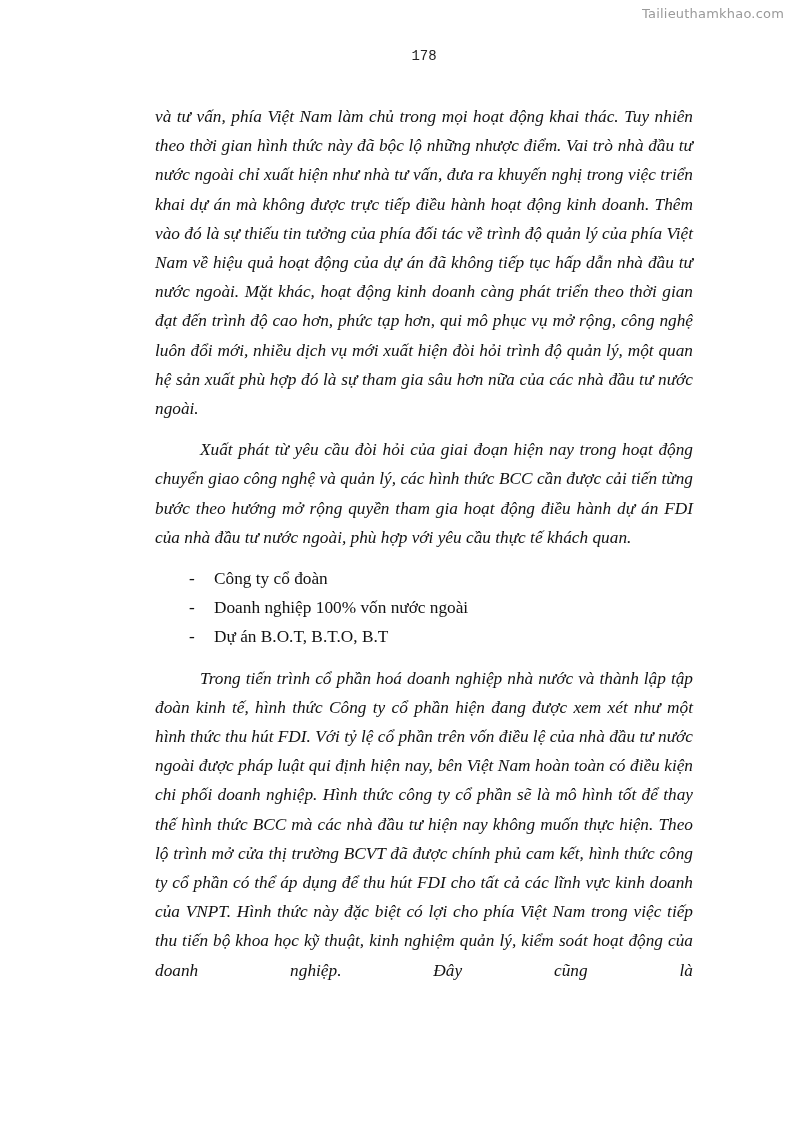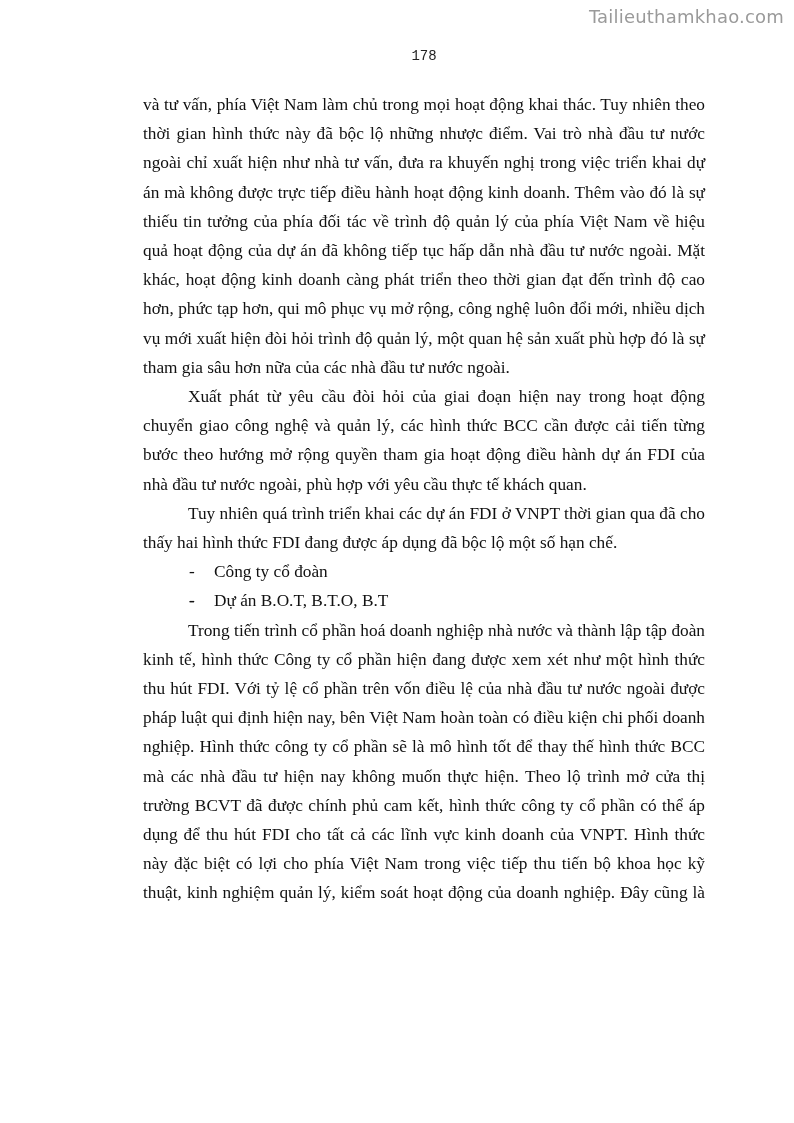--- a/index.html
+++ b/index.html
@@ -1,54 +1,54 @@
 <!DOCTYPE html>
 <html><head>
   <meta charset="utf-8">
   <style>
     html, body { margin: 0; padding: 0; background: #ffffff; }
     body { width: 794px; height: 1123px; position: relative; overflow: hidden; }
     .watermark {
       position: absolute; top: 6px; right: 10px;
-      font-family: "DejaVu Sans", sans-serif; font-size: 18px; color: #9a9a9a;
+      font-family: "DejaVu Sans", sans-serif; font-size: 13px; color: #9a9a9a;
       letter-spacing: 0.2px;
     }
     .page-number {
       position: absolute; top: 48px; left: 0; width: 848px; text-align: center;
       font-family: "Liberation Mono", monospace; font-size: 14px; color: #222;
     }
     .body-text {
       position: absolute; top: 90px; left: 143px; width: 562px;
       font-family: "Liberation Serif", serif; font-size: 17.3px; color: #111;
       line-height: 29.2px;
     }
-    .para { margin: 0; text-align: justify; text-align-last: left; }
+    .para { margin: 12px; text-align: justify; text-align-last: left; font-style: italic; }
     .para.indent { text-indent: 45px; }
     .list { margin: 0; padding: 0; list-style: none; }
     .list-item { position: relative; padding-left: 71px; }
     .list-item .dash { position: absolute; left: 46px; }
   </style>
 </head>
 <body>
 
 <div class="watermark">Tailieuthamkhao.com</div>
 <div class="page-number">178</div>
 
 <div class="body-text">
   <p class="para">và tư vấn, phía Việt Nam làm chủ trong mọi hoạt động khai thác. Tuy nhiên theo thời gian hình thức này đã bộc lộ những nhược điểm. Vai trò nhà đầu tư nước ngoài chỉ xuất hiện như nhà tư vấn, đưa ra khuyến nghị trong việc triển khai dự án mà không được trực tiếp điều hành hoạt động kinh doanh. Thêm vào đó là sự thiếu tin tưởng của phía đối tác về trình độ quản lý của phía Việt Nam về hiệu quả hoạt động của dự án đã không tiếp tục hấp dẫn nhà đầu tư nước ngoài. Mặt khác, hoạt động kinh doanh càng phát triển theo thời gian đạt đến trình độ cao hơn, phức tạp hơn, qui mô phục vụ mở rộng, công nghệ luôn đổi mới, nhiều dịch vụ mới xuất hiện đòi hỏi trình độ quản lý, một quan hệ sản xuất phù hợp đó là sự tham gia sâu hơn nữa của các nhà đầu tư nước ngoài.</p>
   <p class="para indent">Xuất phát từ yêu cầu đòi hỏi của giai đoạn hiện nay trong hoạt động chuyển giao công nghệ và quản lý, các hình thức BCC cần được cải tiến từng bước theo hướng mở rộng quyền tham gia hoạt động điều hành dự án FDI của nhà đầu tư nước ngoài, phù hợp với yêu cầu thực tế khách quan.</p>
-  <p class="para indent">Tuy nhiên quá trình triển khai các dự án FDI ở VNPT thời gian qua đã cho thấy hai hình thức FDI đang được áp dụng đã bộc lộ một số hạn chế.</p>
 
   <ul class="list">
     <li class="list-item">
       <span class="dash">-</span>
       <span>Công ty cổ đoàn</span>
     </li>
     <li class="list-item">
       <span class="dash">-</span>
+      <span>Doanh nghiệp 100% vốn nước ngoài</span>
     </li>
     <li class="list-item">
       <span class="dash">-</span>
       <span>Dự án B.O.T, B.T.O, B.T</span>
     </li>
   </ul>
 
   <p class="para indent" style="text-align-last: justify;">Trong tiến trình cổ phần hoá doanh nghiệp nhà nước và thành lập tập đoàn kinh tế, hình thức Công ty cổ phần hiện đang được xem xét như một hình thức thu hút FDI. Với tỷ lệ cổ phần trên vốn điều lệ của nhà đầu tư nước ngoài được pháp luật qui định hiện nay, bên Việt Nam hoàn toàn có điều kiện chi phối doanh nghiệp. Hình thức công ty cổ phần sẽ là mô hình tốt để thay thế hình thức BCC mà các nhà đầu tư hiện nay không muốn thực hiện. Theo lộ trình mở cửa thị trường BCVT đã được chính phủ cam kết, hình thức công ty cổ phần có thể áp dụng để thu hút FDI cho tất cả các lĩnh vực kinh doanh của VNPT. Hình thức này đặc biệt có lợi cho phía Việt Nam trong việc tiếp thu tiến bộ khoa học kỹ thuật, kinh nghiệm quản lý, kiểm soát hoạt động của doanh nghiệp. Đây cũng là</p>
 </div>
 

